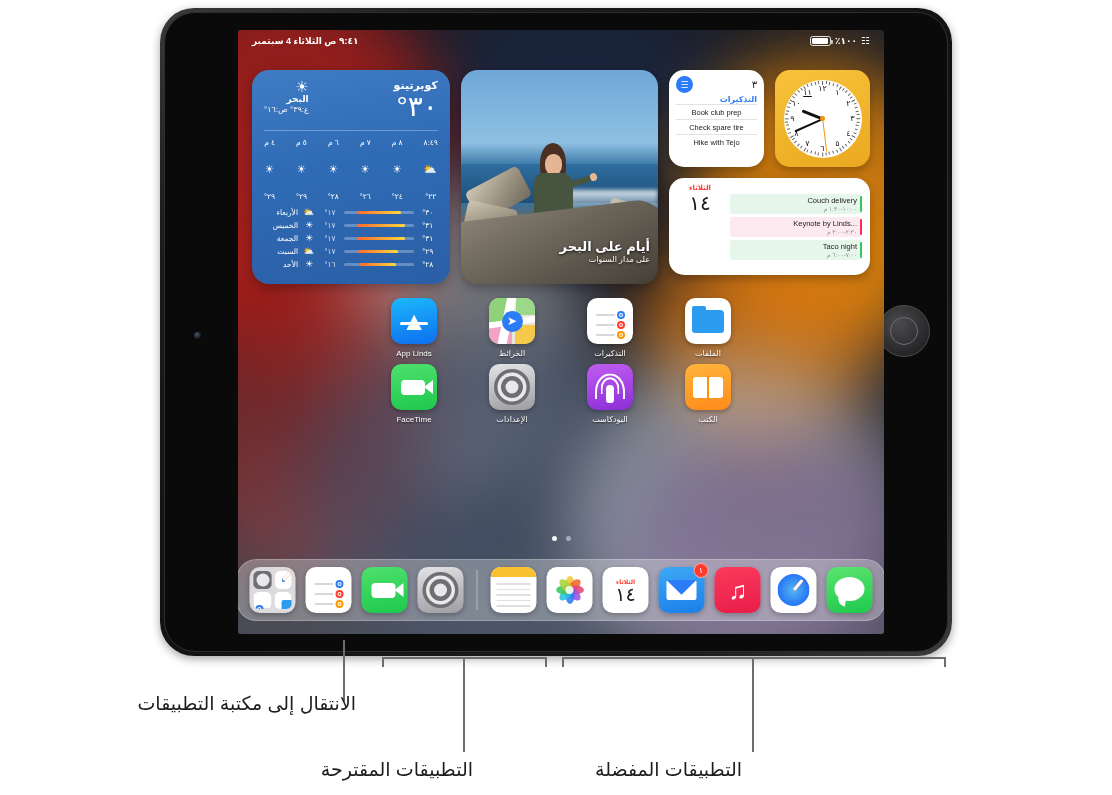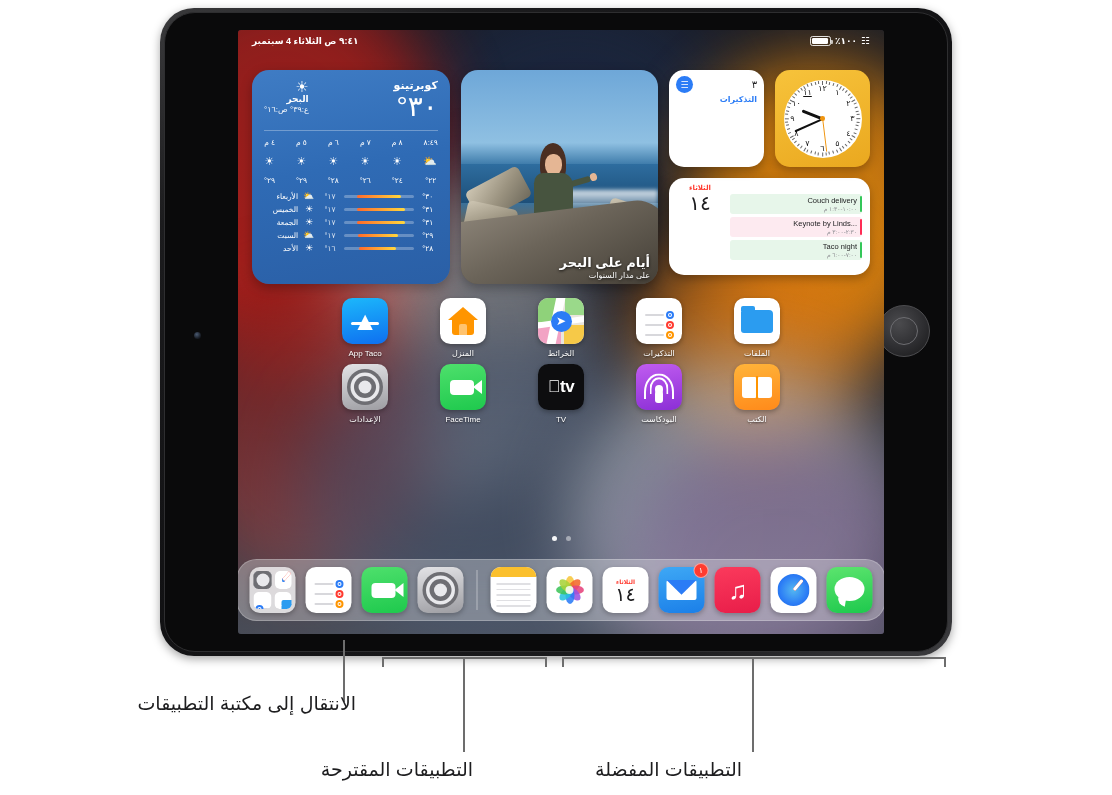--- a/index.html
+++ b/index.html
@@ -93,21 +93,21 @@
     box-shadow: 0 4px 12px rgba(0,0,0,.28);
   }
   .ww-top { display:flex; justify-content:space-between; align-items:flex-start; }
   .ww-city { font-size:11px; font-weight:bold; }
   .ww-temp { font-size:28px; font-weight:300; line-height:1; margin-top:1px; }
   .ww-cond { font-size:9px; font-weight:bold; text-align:right; }
   .ww-hl { font-size:8px; opacity:.95; margin-top:1px; }
   .ww-sun { font-size:15px; line-height:1; }
   .ww-hourly { display:flex; flex-direction:row-reverse; justify-content:space-between; margin-top:9px;
                border-top:1px solid rgba(255,255,255,.3); padding-top:7px; }
-  .ww-hour { display:flex; flex-direction:column; align-items:center; gap:9px; font-size:7.5px; }
+  .ww-hour { display:flex; flex-direction:column; align-items:center; gap:17px; font-size:7.5px; }
   .ww-hour .ic { font-size:11px; line-height:1; }
   .ww-days { margin-top:6px; display:flex; flex-direction:column; gap:3px; }
   .ww-day { display:flex; flex-direction:row-reverse; align-items:center; font-size:7.5px; gap:4px; }
   .ww-day .d-name { width:34px; text-align:right; }
   .ww-day .d-ic { width:14px; text-align:center; font-size:9px; }
   .ww-day .d-lo { width:20px; text-align:center; opacity:.8; }
   .ww-day .d-hi { width:20px; text-align:center; }
   .ww-bar { flex:1; height:3px; border-radius:2px; background:rgba(255,255,255,.28); position:relative; }
   .ww-bar i { position:absolute; top:0; bottom:0; border-radius:2px;
               background:linear-gradient(90deg,#ff6a2b,#ffd83d); }
@@ -131,21 +131,21 @@
   .t3 { left:16%; top:70%;  width:24%; height:13%; transform:rotate(-8deg); }
   .t4 { left:1%;  top:76%;  width:22%; height:12%; transform:rotate(22deg); }
   .t5 { right:4%; top:62%;  width:22%; height:12%; transform:rotate(18deg); }
   .ph-person { position:absolute; left:36%; top:34%; width:22%; height:42%; }
   .ph-hair { position:absolute; left:18%; top:0; width:62%; height:46%; background:#4b2f22; border-radius:50% 50% 40% 40%; }
   .ph-face { position:absolute; left:30%; top:12%; width:40%; height:24%; background:#e5b694; border-radius:45%; }
   .ph-body { position:absolute; left:4%; top:34%; width:92%; height:52%; background:#47543f; border-radius:22% 28% 12% 12%; }
   .ph-jeans{ position:absolute; left:10%; top:80%; width:86%; height:22%; background:#5d7294; border-radius:8px; }
   .ph-arm  { position:absolute; left:80%; top:40%; width:58%; height:7%; background:#47543f; transform:rotate(-16deg); border-radius:4px; }
   .ph-hand { position:absolute; left:134%; top:34%; width:16%; height:9%; background:#e5b694; border-radius:50%; transform:rotate(-16deg); }
-  .ph-cap { position:absolute; right:8px; bottom:4px; text-align:right;
+  .ph-cap { position:absolute; right:8px; bottom:20px; text-align:right;
             text-shadow:0 1px 3px rgba(0,0,0,.85); color:#fff; }
   .ph-title { font-size:13px; font-weight:bold; }
   .ph-sub { font-size:8px; margin-top:1px; }
 
   
   .wrow { display:flex; flex-direction:row-reverse; gap:11px; }
 
   .w-remind {
     width:95px; height:97px; border-radius:15px; background:#fff; padding:6px 7px;
     box-shadow:0 4px 10px rgba(0,0,0,.26); position:relative; overflow:hidden;
@@ -485,20 +485,25 @@
 
         <div class="wcol">
           <div class="wrow">
 
             <div class="w-remind">
               <div class="rm-top">
                 <div class="rm-badge">☰</div>
                 <div class="rm-count">٣</div>
               </div>
               <div class="rm-title">التذكيرات</div>
+              <div id="rm-items">
+                  <div class="rm-item">Book club prep</div>
+                  <div class="rm-item">Check spare tire</div>
+                  <div class="rm-item">Hike with Tejo</div>
+                </div>
             </div>
 
             <div class="w-clock">
               <div class="clock-face" id="clock-face">
                   <div style="position: absolute; background: rgb(51, 51, 51); width: 0.7px; height: 2.5px; left: 34.737px; top: 1.69721px; transform: rotate(354deg); transform-origin: 50% 50%; opacity: 0.75;"></div>
                   <div style="position: absolute; background: rgb(51, 51, 51); width: 0.7px; height: 2.5px; left: 31.0152px; top: 2.28669px; transform: rotate(348deg); transform-origin: 50% 50%; opacity: 0.75;"></div>
                   <div style="position: absolute; background: rgb(51, 51, 51); width: 0.7px; height: 2.5px; left: 27.3754px; top: 3.26197px; transform: rotate(342deg); transform-origin: 50% 50%; opacity: 0.75;"></div>
                   <div style="position: absolute; background: rgb(51, 51, 51); width: 0.7px; height: 2.5px; left: 23.8575px; top: 4.61236px; transform: rotate(336deg); transform-origin: 50% 50%; opacity: 0.75;"></div>
                   <div style="position: absolute; background: rgb(51, 51, 51); width: 1.2px; height: 3.5px; left: 20.5px; top: 6.32309px; transform: rotate(330deg); transform-origin: 50% 50%; opacity: 0.75;"></div>
                   <div style="position: absolute; background: rgb(51, 51, 51); width: 0.7px; height: 2.5px; left: 17.3397px; top: 8.37539px; transform: rotate(324deg); transform-origin: 50% 50%; opacity: 0.75;"></div>
@@ -599,29 +604,21 @@
         </div>
       </div>
 
       <div class="grid">
         <div class="grid-row" id="row1">
             <div class="app">
               <div class="app-ico ic-appstore">
                 <div style="position:absolute;left:50%;top:50%;transform:translate(-50%,-50%);color:#fff;font-size:26px;line-height:1">▲</div>
                 <div style="position:absolute;left:9px;top:24px;right:9px;height:3px;background:#fff;border-radius:2px"></div>
               </div>
-              <div class="app-lbl">App Taco</div>
-            </div>
-            <div class="app">
-              <div class="app-ico ic-home">
-                <div class="home-roof"></div>
-                <div class="home-base"></div>
-                <div class="home-door"></div>
-              </div>
-              <div class="app-lbl">المنزل</div>
+              <div class="app-lbl">App Linds</div>
             </div>
             <div class="app">
               <div class="app-ico ic-maps">
                 <div class="maps-g1"></div>
                 <div class="maps-g2"></div>
                 <div class="maps-g3"></div>
                 <div class="maps-g4"></div>
                 <div class="maps-road"></div>
                 <div class="maps-road2"></div>
                 <div class="maps-pin">➤</div>
@@ -648,43 +645,37 @@
             <div class="app">
               <div class="app-ico ic-files">
                 <div class="file-tab"></div>
                 <div class="file-folder"></div>
               </div>
               <div class="app-lbl">الملفات</div>
             </div>
           </div>
         <div class="grid-row" id="row2">
             <div class="app">
+              <div class="app-ico ic-facetime">
+                <div class="ft-cam"></div>
+                <div class="ft-lens"></div>
+              </div>
+              <div class="app-lbl">FaceTime</div>
+            </div>
+            <div class="app">
               <div class="app-ico ic-settings">
                 <div class="gear-ring g1"></div>
                 <div class="g-spoke"></div>
                 <div class="g-spoke" style="transform:rotate(60deg);transform-origin:50% 50%"></div>
                 <div class="g-spoke" style="transform:rotate(120deg);transform-origin:50% 50%"></div>
                 <div class="gear-ring g2"></div>
                 <div class="gear-ring g3"></div>
                 <div class="gear-ring g4"></div>
               </div>
               <div class="app-lbl">الإعدادات</div>
-            </div>
-            <div class="app">
-              <div class="app-ico ic-facetime">
-                <div class="ft-cam"></div>
-                <div class="ft-lens"></div>
-              </div>
-              <div class="app-lbl">FaceTime</div>
-            </div>
-            <div class="app">
-              <div class="app-ico ic-tv">
-                <div class="tv-txt">tv</div>
-              </div>
-              <div class="app-lbl">TV</div>
             </div>
             <div class="app">
               <div class="app-ico ic-podcast">
                 <div class="pod-rings"></div>
                 <div class="pod-rings2"></div>
                 <div class="pod-dot"></div>
                 <div class="pod-stem"></div>
               </div>
               <div class="app-lbl">البودكاست</div>
             </div>

